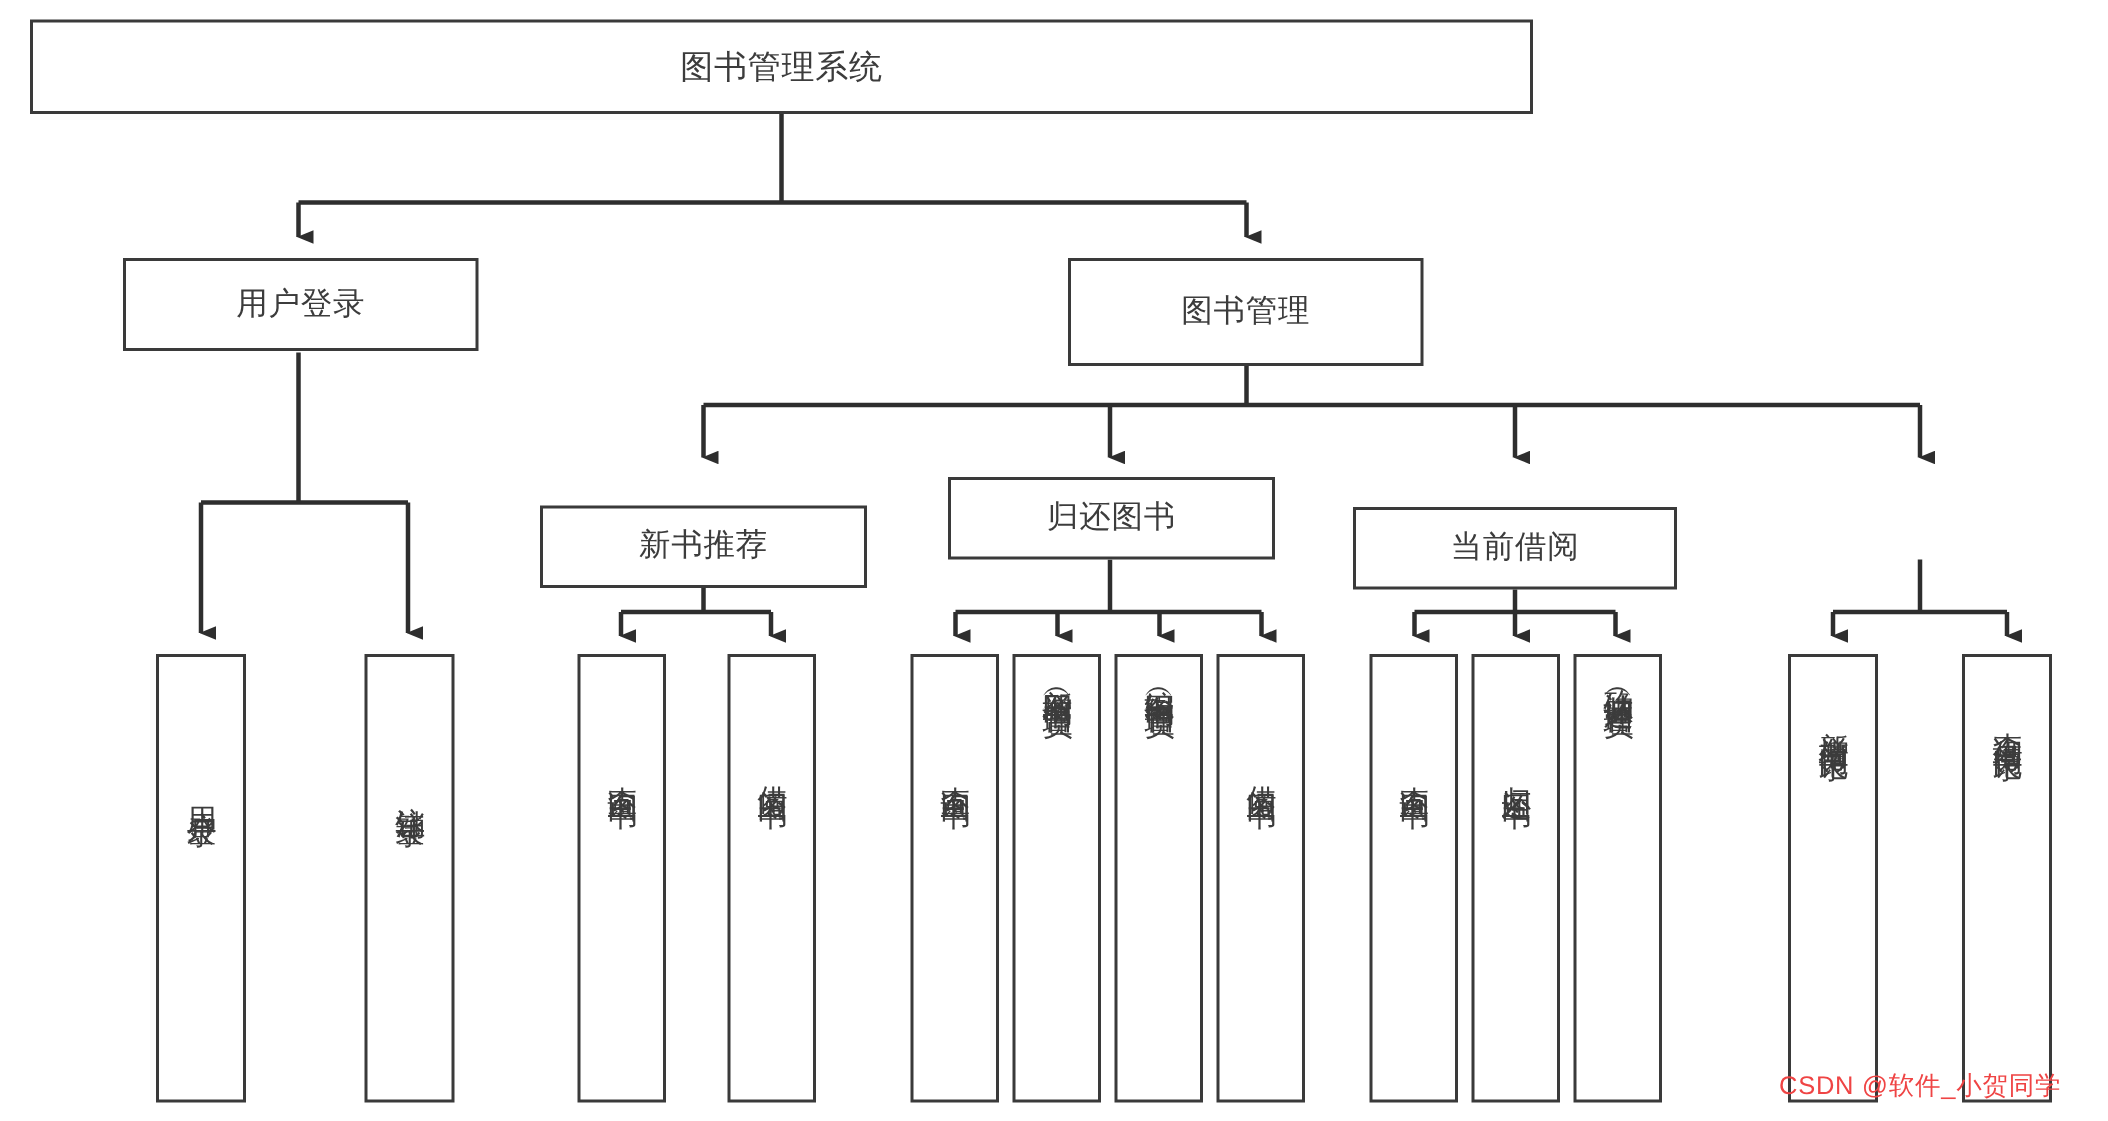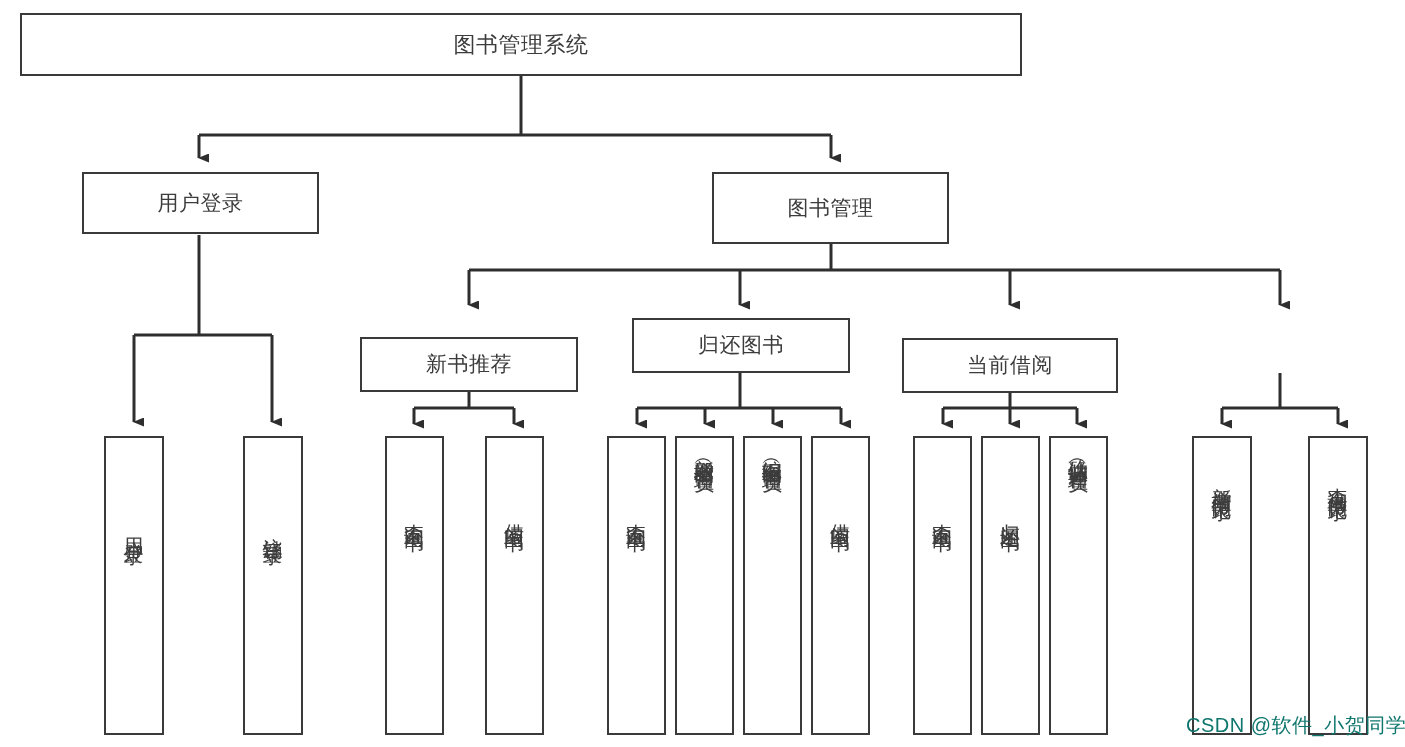--- a/index.html
+++ b/index.html
@@ -65,22 +65,22 @@
     white-space: normal;
     margin: 0 auto;
   }
   .node.vert.tall .label {
     letter-spacing: 2px;
   }
   .watermark {
     position: absolute;
     left: 1186px;
     top: 712px;
-    font-size: 20px;
-    color: #0f766e;
+    font-size: 17px;
+    color: #ef4444;
     letter-spacing: 0.5px;
     z-index: 5;
     white-space: nowrap;
   }
 </style>
 </head>
 <body>
 
 <div id="diagram-root">
 

